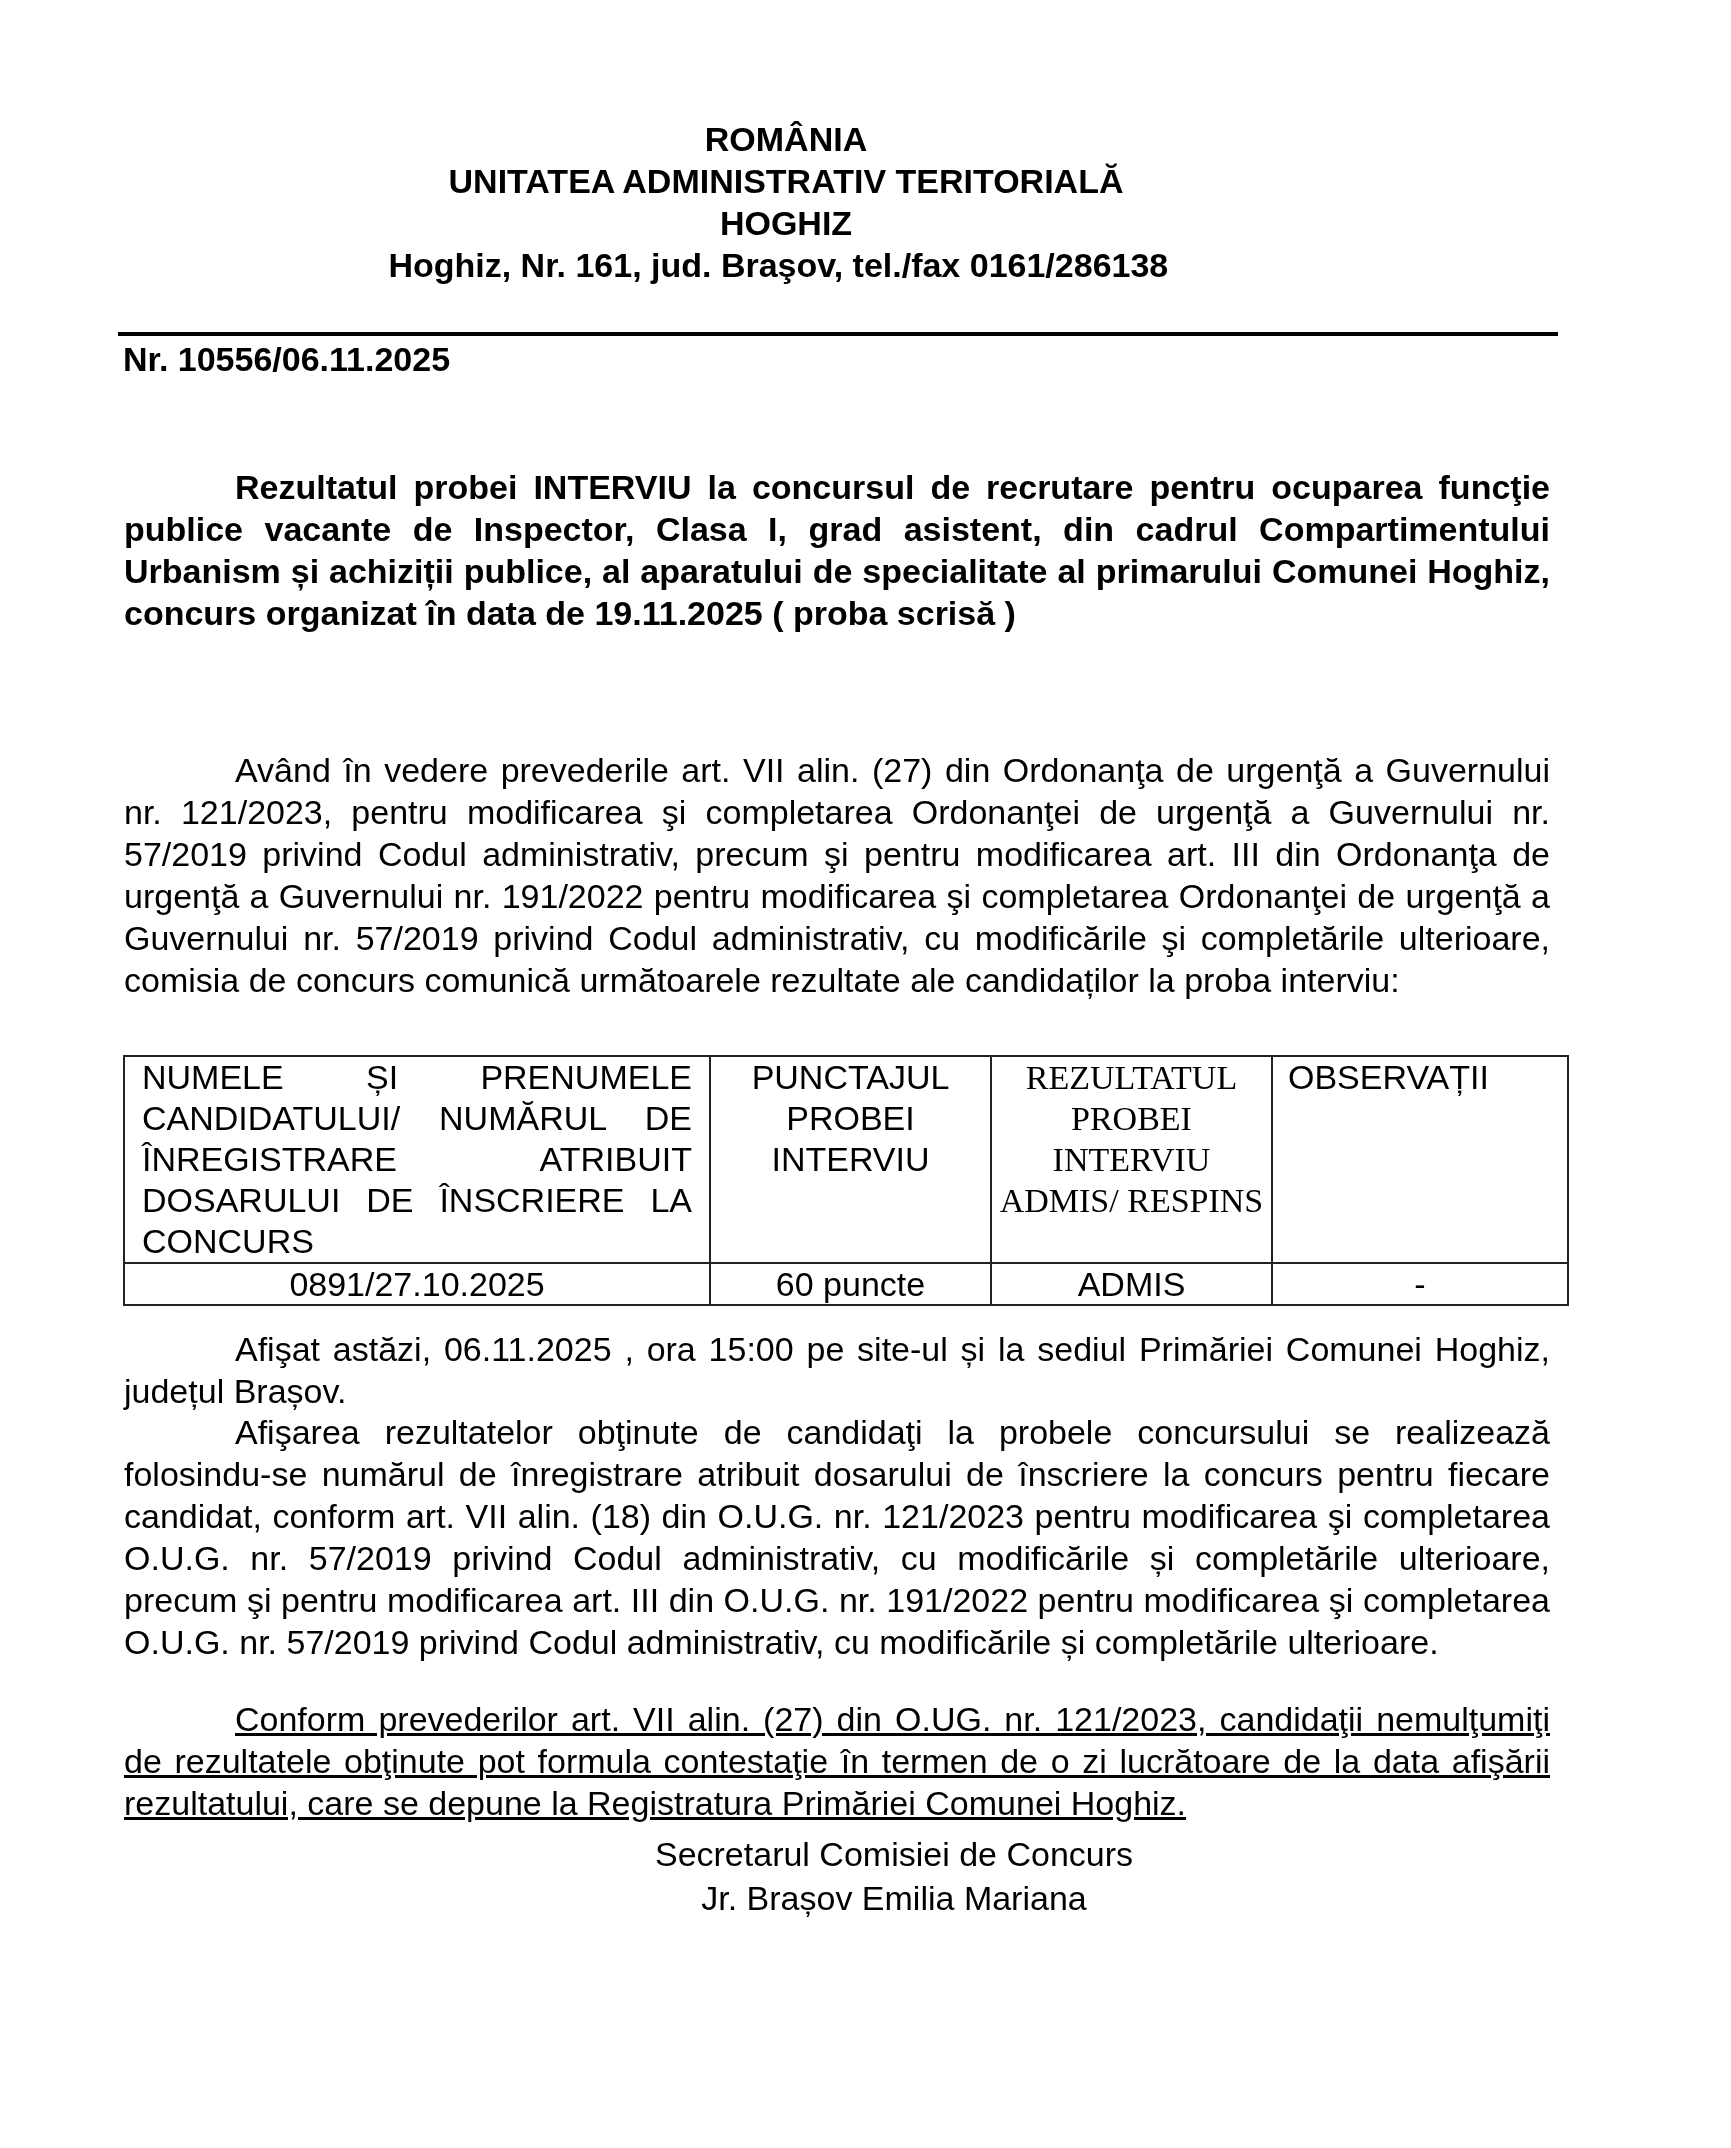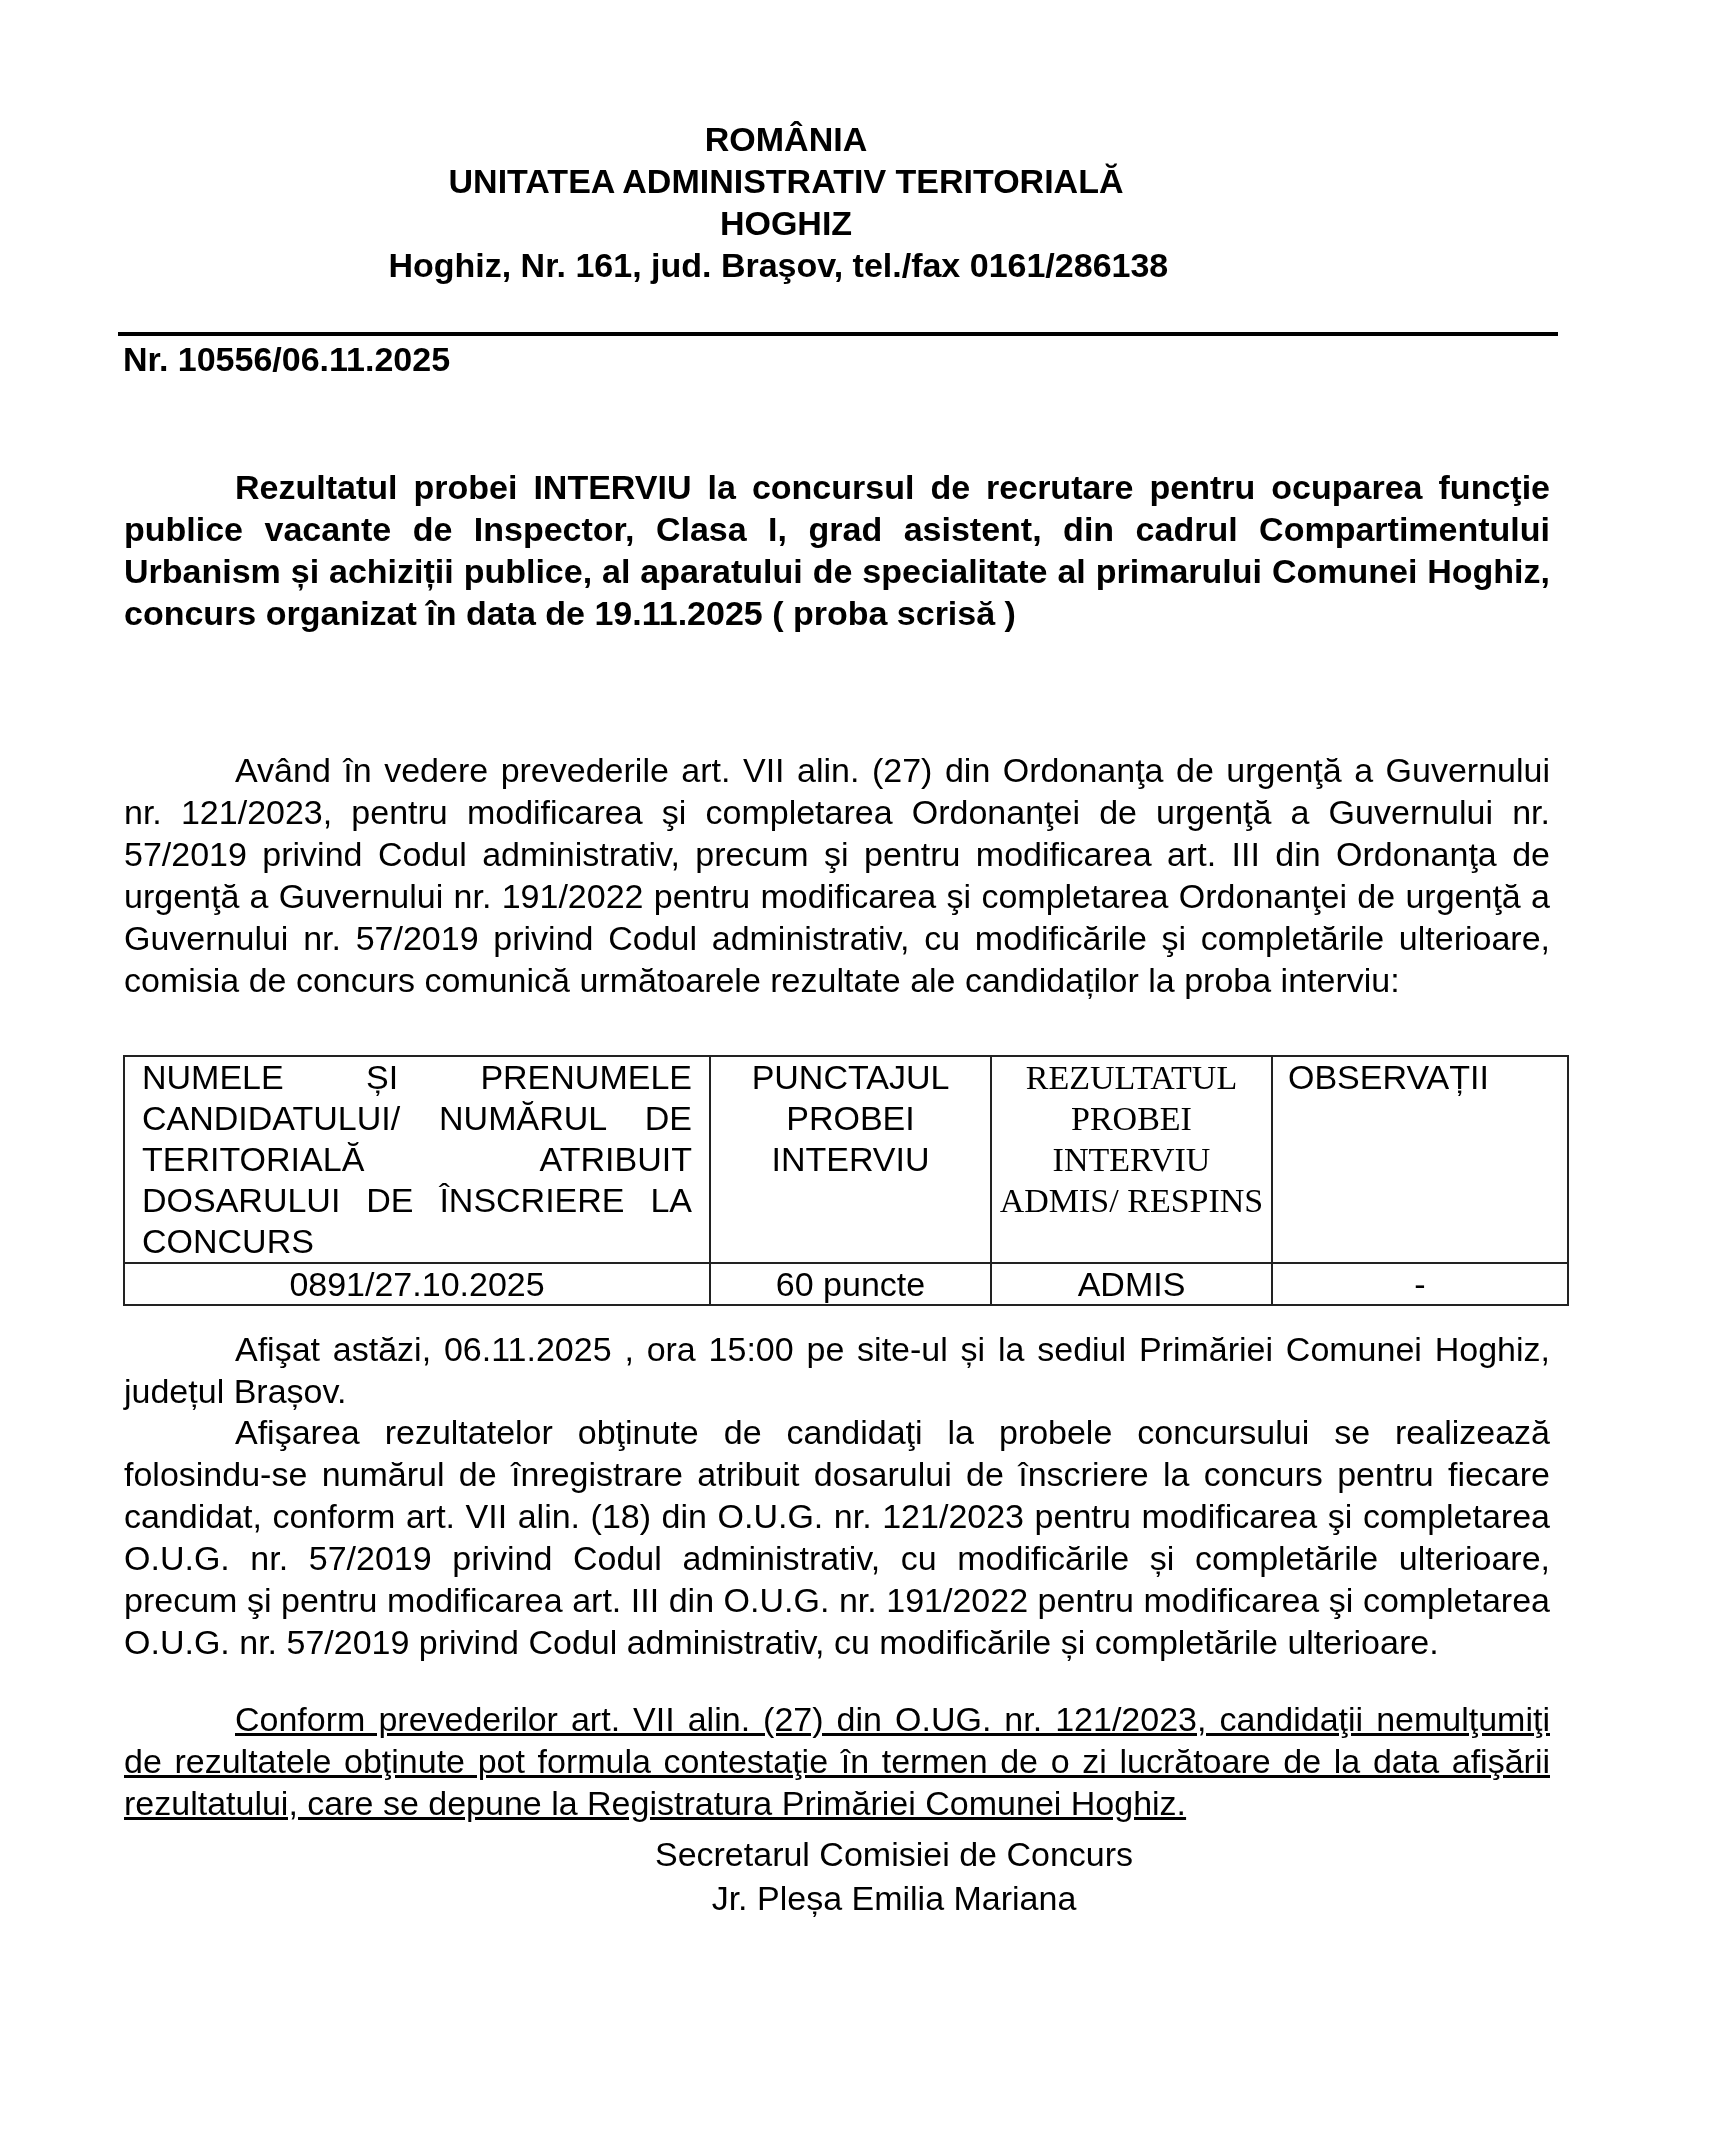--- a/index.html
+++ b/index.html
@@ -69,21 +69,21 @@
 
 <div class="regno">Nr. 10556/06.11.2025</div>
 
 <p class="para bold" id="p-title">Rezultatul probei INTERVIU la concursul de recrutare  pentru ocuparea funcţie publice vacante de Inspector, Clasa I, grad asistent, din cadrul Compartimentului Urbanism și achiziții publice, al aparatului de specialitate al primarului Comunei Hoghiz, concurs organizat în data de 19.11.2025 ( proba scrisă )</p>
 
 <p class="para" id="p-intro">Având în vedere prevederile art. VII alin. (27) din Ordonanţa de urgenţă a Guvernului nr. 121/2023, pentru modificarea şi completarea Ordonanţei de urgenţă a Guvernului nr. 57/2019 privind Codul administrativ, precum şi pentru modificarea art. III din Ordonanţa de urgenţă a Guvernului nr. 191/2022 pentru modificarea şi completarea Ordonanţei de urgenţă a Guvernului nr. 57/2019 privind Codul administrativ, cu modificările şi completările ulterioare, comisia de concurs comunică următoarele rezultate ale candidaților la proba interviu:</p>
 
 <table class="results-table">
   <thead>
     <tr>
-      <th class="c1 th-name">NUMELE ȘI PRENUMELE CANDIDATULUI/ NUMĂRUL DE TERITORIALĂ ATRIBUIT DOSARULUI DE ÎNSCRIERE LA CONCURS</th>
+      <th class="c1 th-name">NUMELE ȘI PRENUMELE CANDIDATULUI/ NUMĂRUL DE ÎNREGISTRARE ATRIBUIT DOSARULUI DE ÎNSCRIERE LA CONCURS</th>
       <th class="c2 th-center">PUNCTAJUL PROBEI INTERVIU</th>
       <th class="c3 th-center serif">REZULTATUL PROBEI INTERVIU ADMIS/ RESPINS</th>
       <th class="c4 th-obs">OBSERVAȚII</th>
     </tr>
   </thead>
   <tbody>
     <tr>
       <td>0891/27.10.2025</td>
       <td>60 puncte</td>
       <td>ADMIS</td>
@@ -93,15 +93,15 @@
 </table>
 
 <p class="para" id="p-posted">Afişat astăzi, 06.11.2025 , ora 15:00 pe site-ul și la sediul Primăriei Comunei Hoghiz, județul Brașov.</p>
 
 <p class="para" id="p-display">Afişarea rezultatelor obţinute de candidaţi la probele concursului se realizează folosindu-se numărul de înregistrare atribuit dosarului de înscriere la concurs pentru fiecare candidat, conform art. VII alin. (18) din O.U.G. nr. 121/2023 pentru modificarea şi completarea O.U.G. nr. 57/2019 privind Codul administrativ, cu modificările și completările ulterioare, precum şi pentru modificarea art. III din O.U.G. nr. 191/2022 pentru modificarea şi completarea O.U.G. nr. 57/2019 privind Codul administrativ, cu modificările și completările ulterioare.</p>
 
 <p class="para" id="p-contest">Conform prevederilor art. VII alin. (27) din O.UG. nr. 121/2023, candidaţii nemulţumiţi de rezultatele obţinute pot formula contestaţie în termen de o zi lucrătoare de la data afişării rezultatului, care se depune la Registratura Primăriei Comunei Hoghiz.</p>
 
 <div class="signature">
   <span>Secretarul Comisiei de Concurs</span>
-  <span>Jr. Pleșa Emilia Mariana</span>
+  <span>Jr. Brașov Emilia Mariana</span>
 </div>
 
 
 </body></html>

